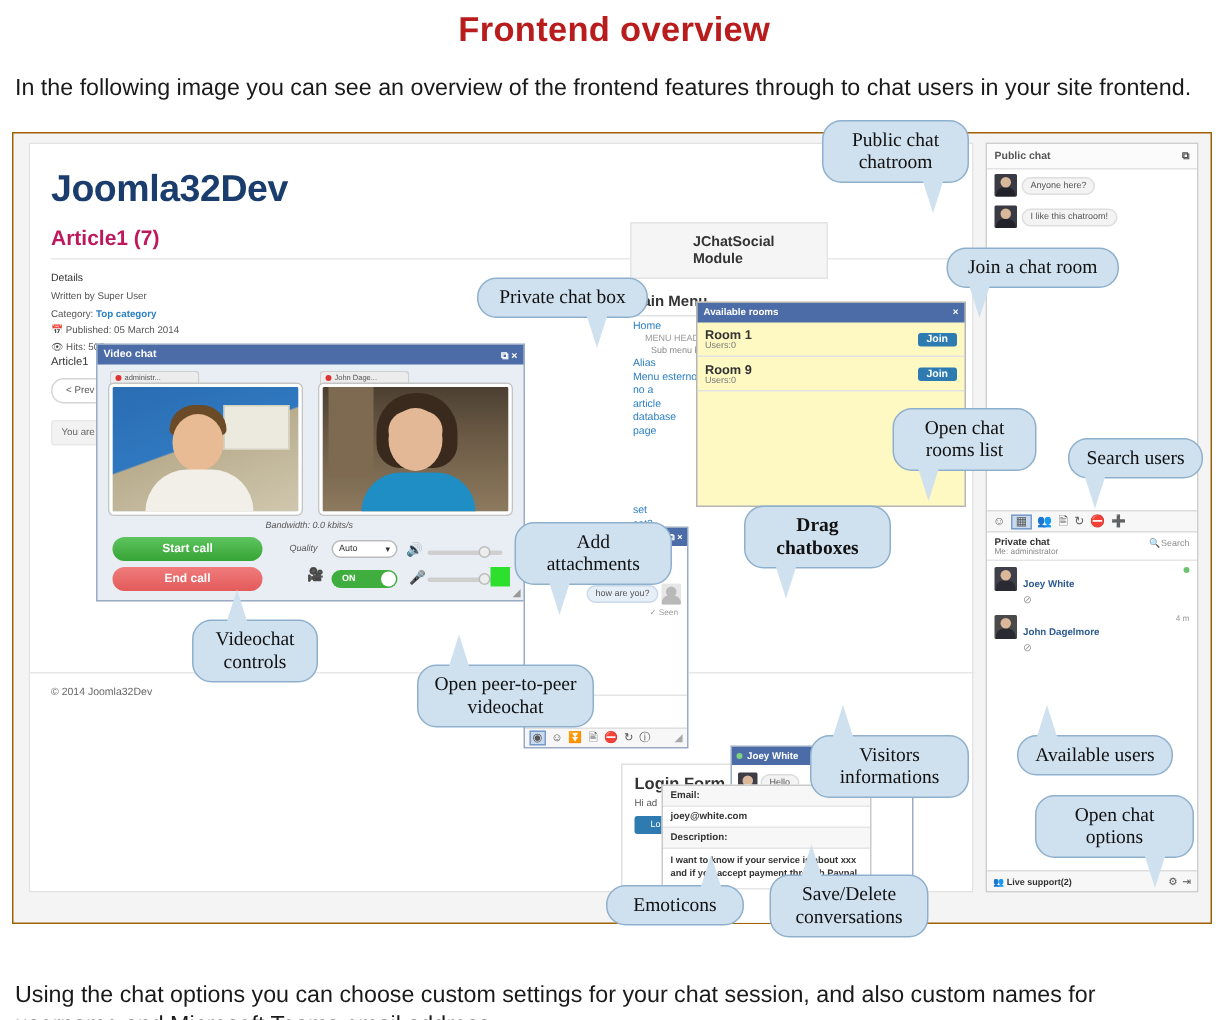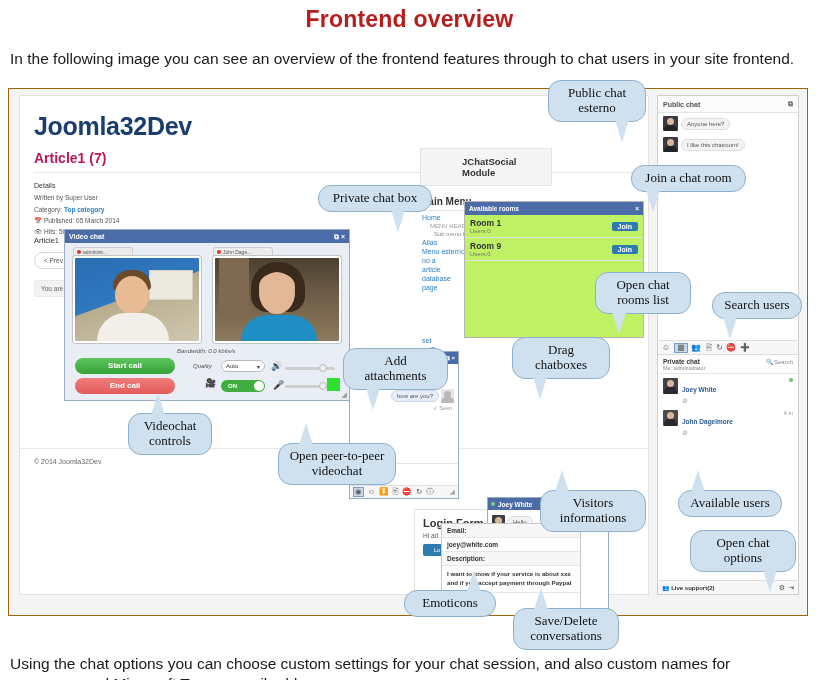--- a/index.html
+++ b/index.html
@@ -136,21 +136,21 @@
     position:absolute; bottom:0; left:0; right:0; height:14px;
     border-top:1px solid #ddd; background:#f7f7f7;
     display:flex; align-items:center; justify-content:space-between; padding:0 4px;
   }
   #live-support { font-size:6px; font-weight:bold; color:#333; }
   #footer-icons { display:flex; gap:3px; font-size:7px; color:#555; }
 
   
   #rooms-win {
     position:absolute; left:455px; top:112px; width:180px; height:137px;
-    background:#bef264; border:1px solid #b5b5b5;
+    background:#fef9c3; border:1px solid #b5b5b5;
   }
   #rooms-head {
     height:13px; background:#4c6ca8; color:#fff; font-size:6.5px; font-weight:bold;
     display:flex; align-items:center; justify-content:space-between; padding:0 4px;
   }
   .room-row {
     display:flex; align-items:center; justify-content:space-between;
     border-bottom:1px solid #e2e2e2; padding:3px 5px;
   }
   .room-name { font-size:8.5px; font-weight:bold; color:#333; }
@@ -576,21 +576,21 @@
       <div class="vp-value">joey@white.com</div>
       <div class="vp-label">Description:</div>
       <div class="vp-desc">I want to know if your service is about xxx and if you accept payment through Paypal</div>
     </div>
 
   </div>
 
 </div>
 
 <div class="callout" style="left:548px; top:80px; width:98px;">
-  <span>Public chat esterno</span>
+  <span>Public chat chatroom</span>
   <span class="tail tail-d" style="left:66px; bottom:-21px;"></span>
 </div>
 
 <div class="callout" style="left:631px; top:165px; width:115px;">
   <span>Join a chat room</span>
   <span class="tail tail-d" style="left:14px; bottom:-21px;"></span>
 </div>
 
 <div class="callout" style="left:318px; top:185px; width:114px;">
   <span>Private chat box</span>
@@ -600,21 +600,21 @@
 <div class="callout" style="left:595px; top:272px; width:96px;">
   <span>Open chat rooms list</span>
   <span class="tail tail-d" style="left:16px; bottom:-21px;"></span>
 </div>
 
 <div class="callout" style="left:712px; top:292px; width:90px;">
   <span>Search users</span>
   <span class="tail tail-d" style="left:10px; bottom:-21px;"></span>
 </div>
 
-<div class="callout" style="left:512px; top:337px; width:98px;">
+<div class="callout" style="left:496px; top:337px; width:98px;font-weight:bold;">
   <span>Drag chatboxes</span>
   <span class="tail tail-d" style="left:20px; bottom:-21px;"></span>
 </div>
 
 <div class="callout" style="left:343px; top:348px; width:105px;">
   <span>Add attachments</span>
   <span class="tail tail-d" style="left:22px; bottom:-21px;"></span>
 </div>
 
 <div class="callout" style="left:128px; top:413px; width:84px;">
@@ -640,18 +640,18 @@
 <div class="callout" style="left:690px; top:530px; width:106px;">
   <span>Open chat options</span>
   <span class="tail tail-d" style="left:72px; bottom:-21px;"></span>
 </div>
 
 <div class="callout" style="left:404px; top:590px; width:92px;">
   <span>Emoticons</span>
   <span class="tail tail-u" style="left:62px; top:-21px;"></span>
 </div>
 
-<div class="callout" style="left:513px; top:583px; width:106px;margin-top:25px;">
+<div class="callout" style="left:513px; top:583px; width:106px;">
   <span>Save/Delete conversations</span>
   <span class="tail tail-u" style="left:20px; top:-21px;"></span>
 </div>
 
 <p id="outro-text">Using the chat options you can choose custom settings for your chat session, and also custom names for username and Microsoft Teams email address.</p>
 
 </body></html>

